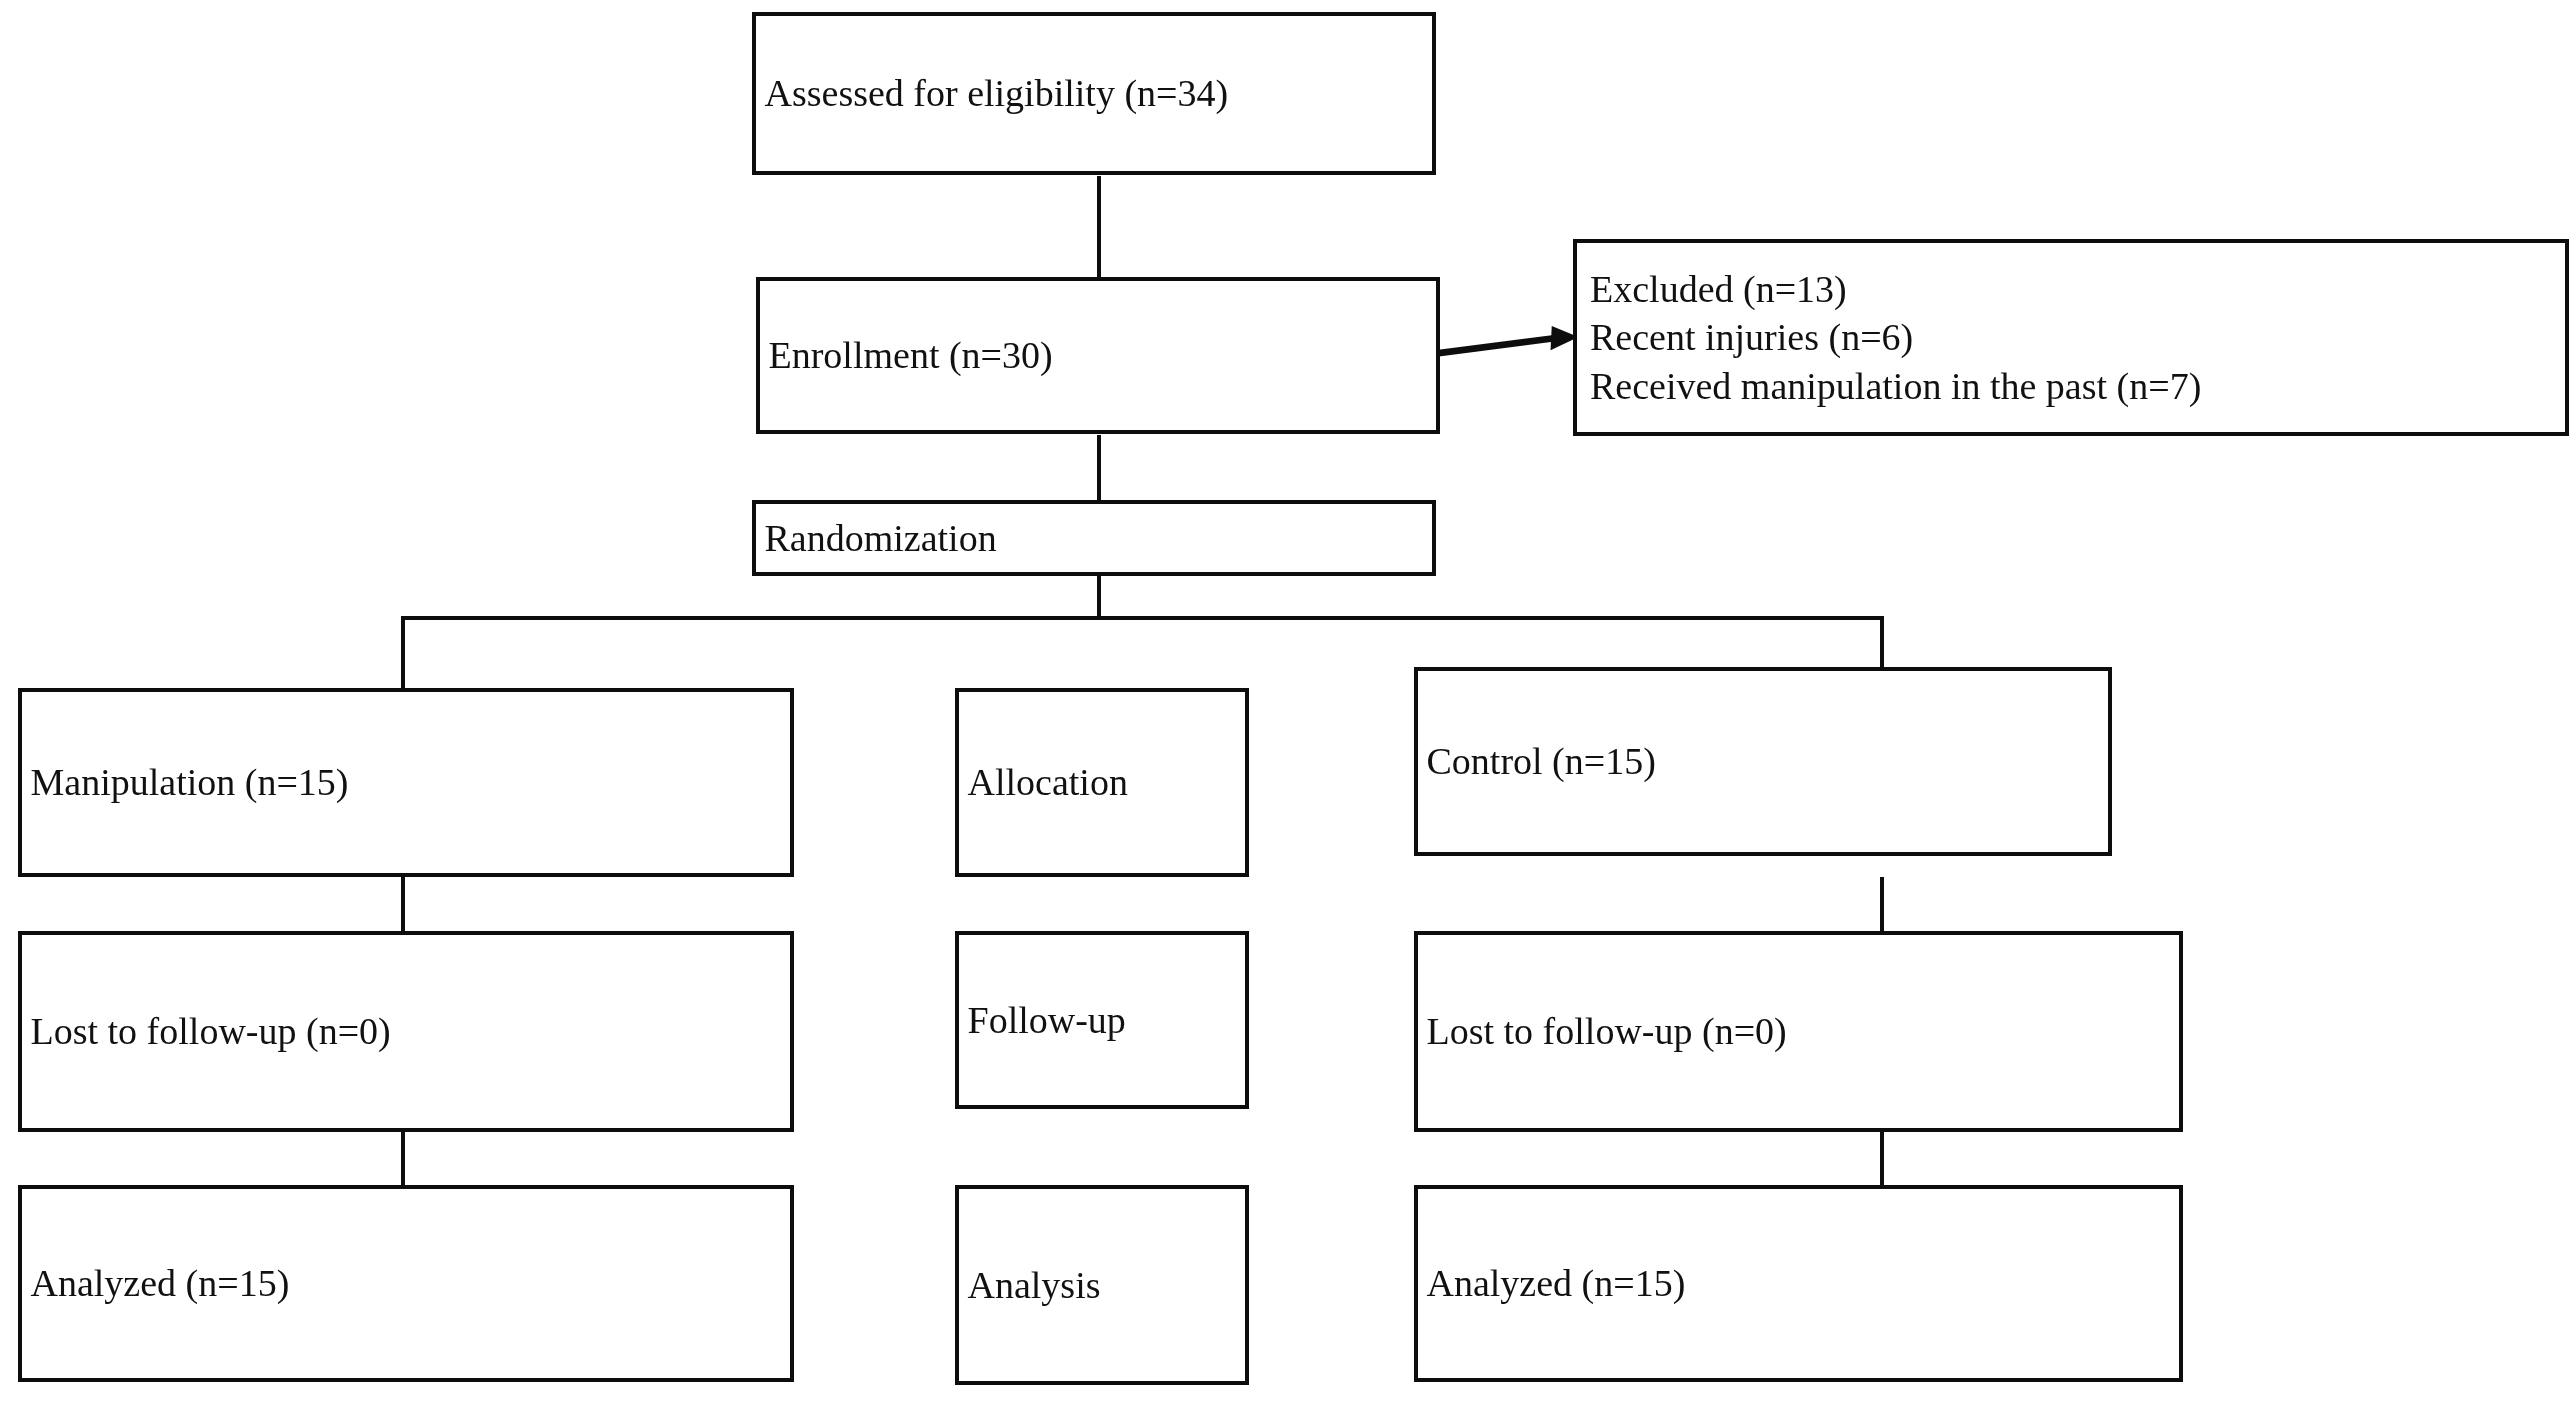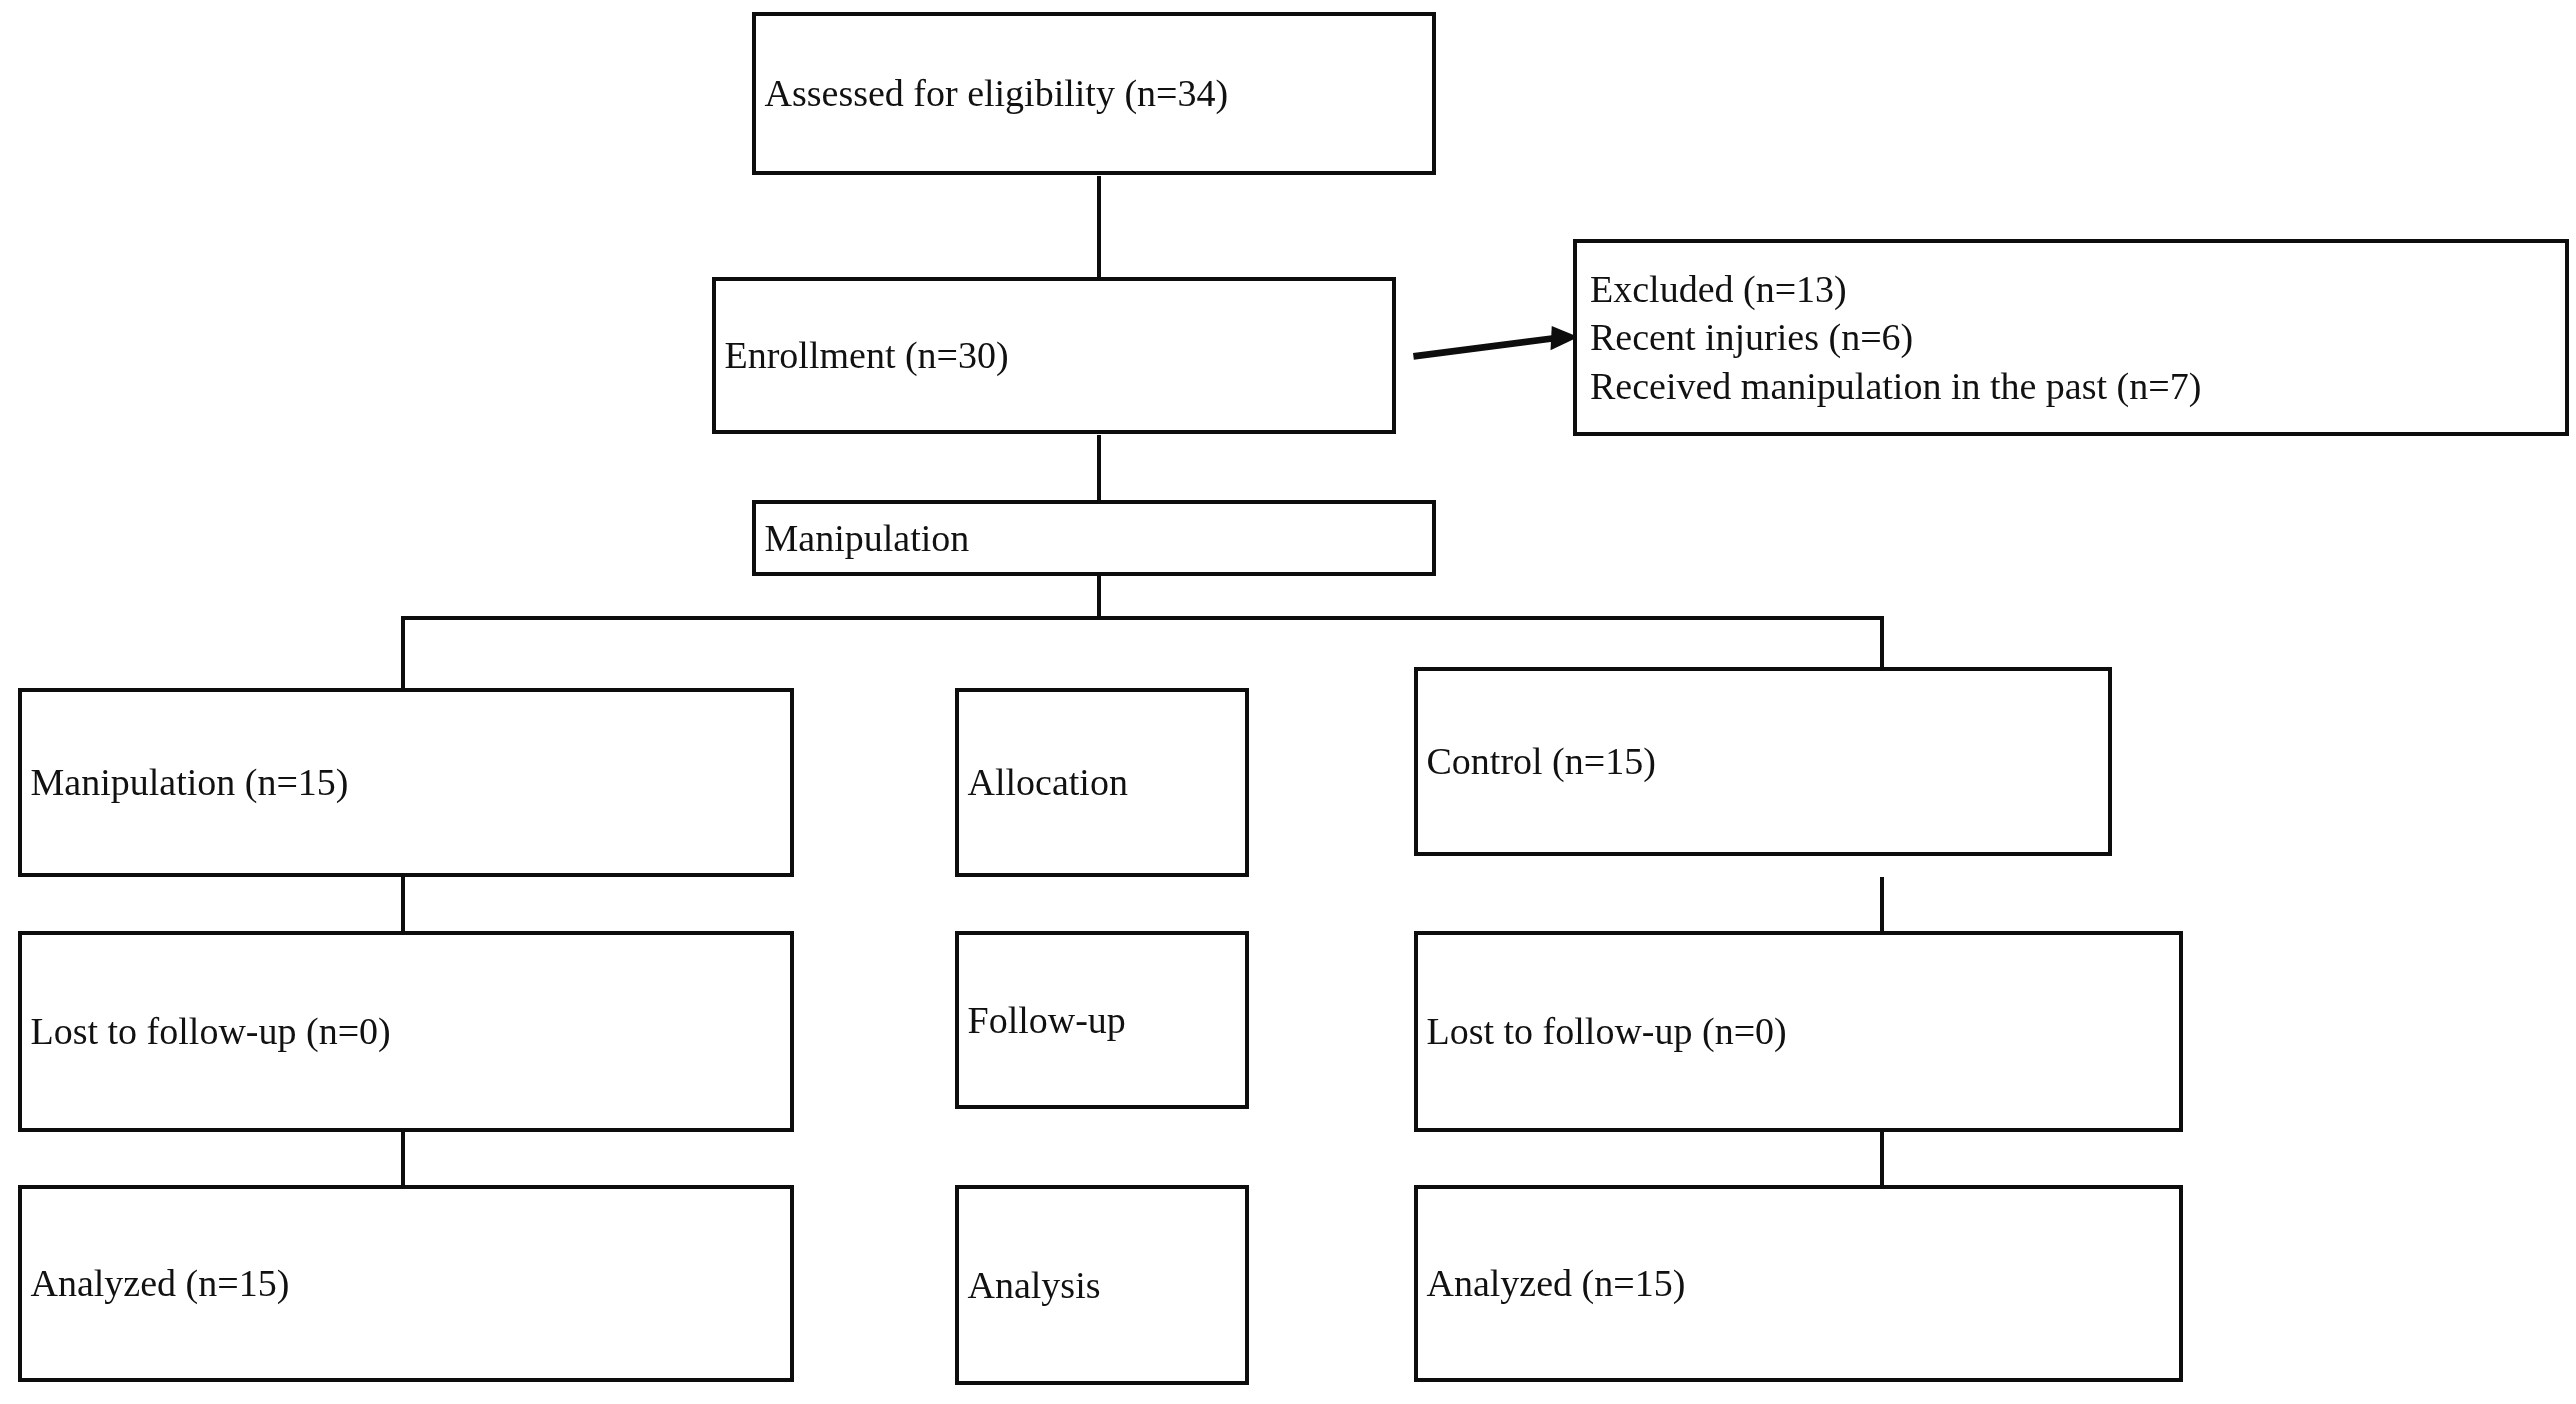--- a/index.html
+++ b/index.html
@@ -79,37 +79,37 @@
 
   <div class="vline" style="left:1880px; top:877px; height:56px;"></div>
   <div class="vline" style="left:1880px; top:1131px; height:56px;"></div>
 
   <div class="box" style="left:752px; top:12px; width:684px; height:163px;">
     <div class="lines">
       <div>Assessed for eligibility (n=34)</div>
     </div>
   </div>
 
-  <div class="box" style="left:712px; top:277px; width:684px; height:157px;">
+  <div class="box" style="left:756px; top:277px; width:684px; height:157px;">
     <div class="lines">
       <div>Enrollment (n=30)</div>
     </div>
   </div>
 
   <div class="box" style="left:1573px; top:239px; width:996px; height:197px;padding-left:13px;">
     <div class="lines">
       <div>Excluded (n=13)</div>
       <div>Recent injuries (n=6)</div>
       <div>Received manipulation in the past (n=7)</div>
     </div>
   </div>
 
   <div class="box" style="left:752px; top:500px; width:684px; height:76px;">
     <div class="lines">
-      <div>Manipulation</div>
+      <div>Randomization</div>
     </div>
   </div>
 
   <div class="box" style="left:18px; top:688px; width:776px; height:189px;">
     <div class="lines">
       <div>Manipulation (n=15)</div>
     </div>
   </div>
 
   <div class="box" style="left:955px; top:688px; width:294px; height:189px;">

